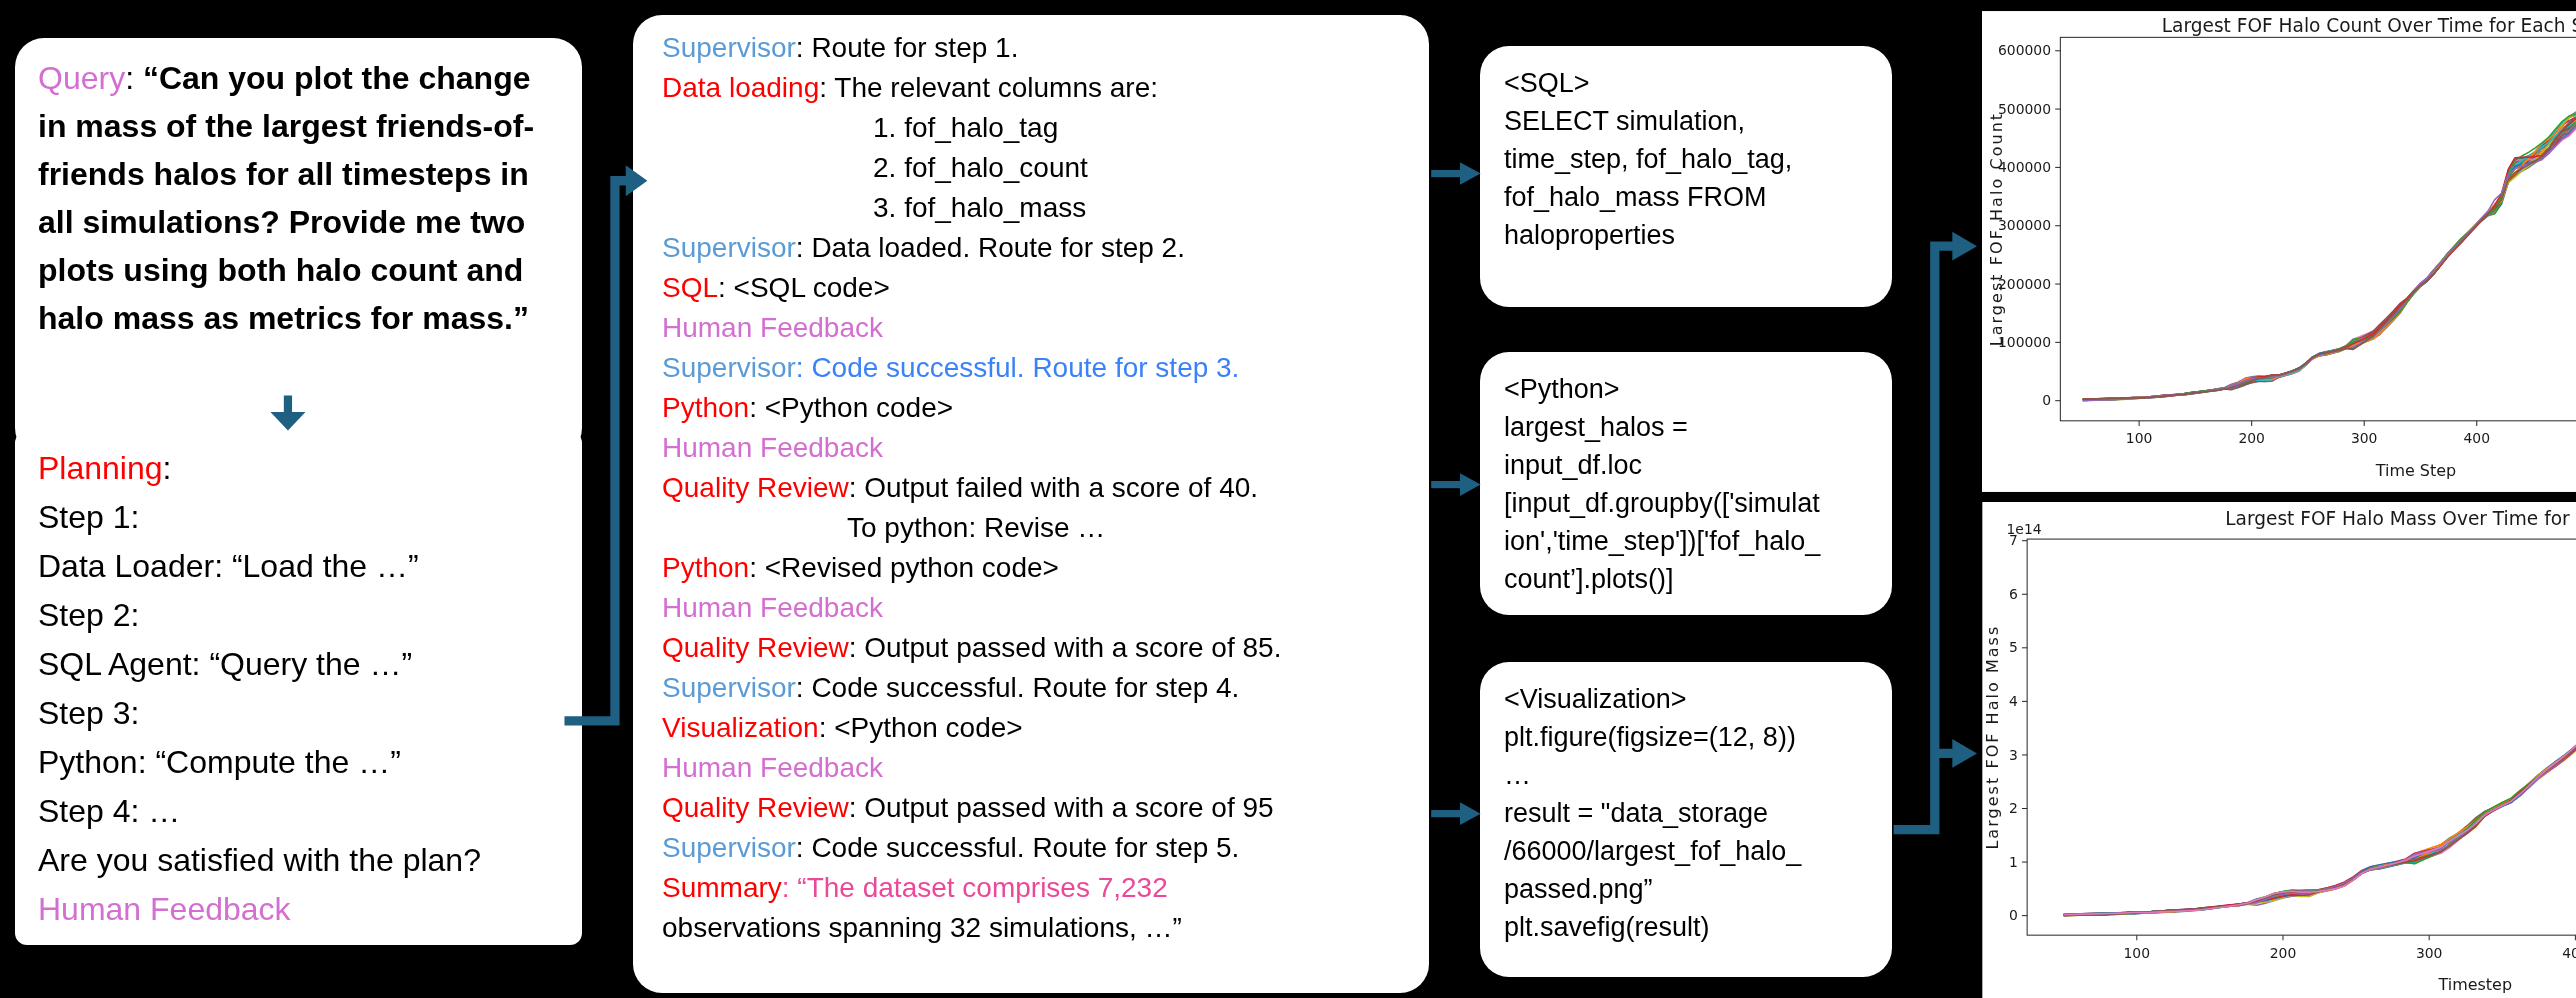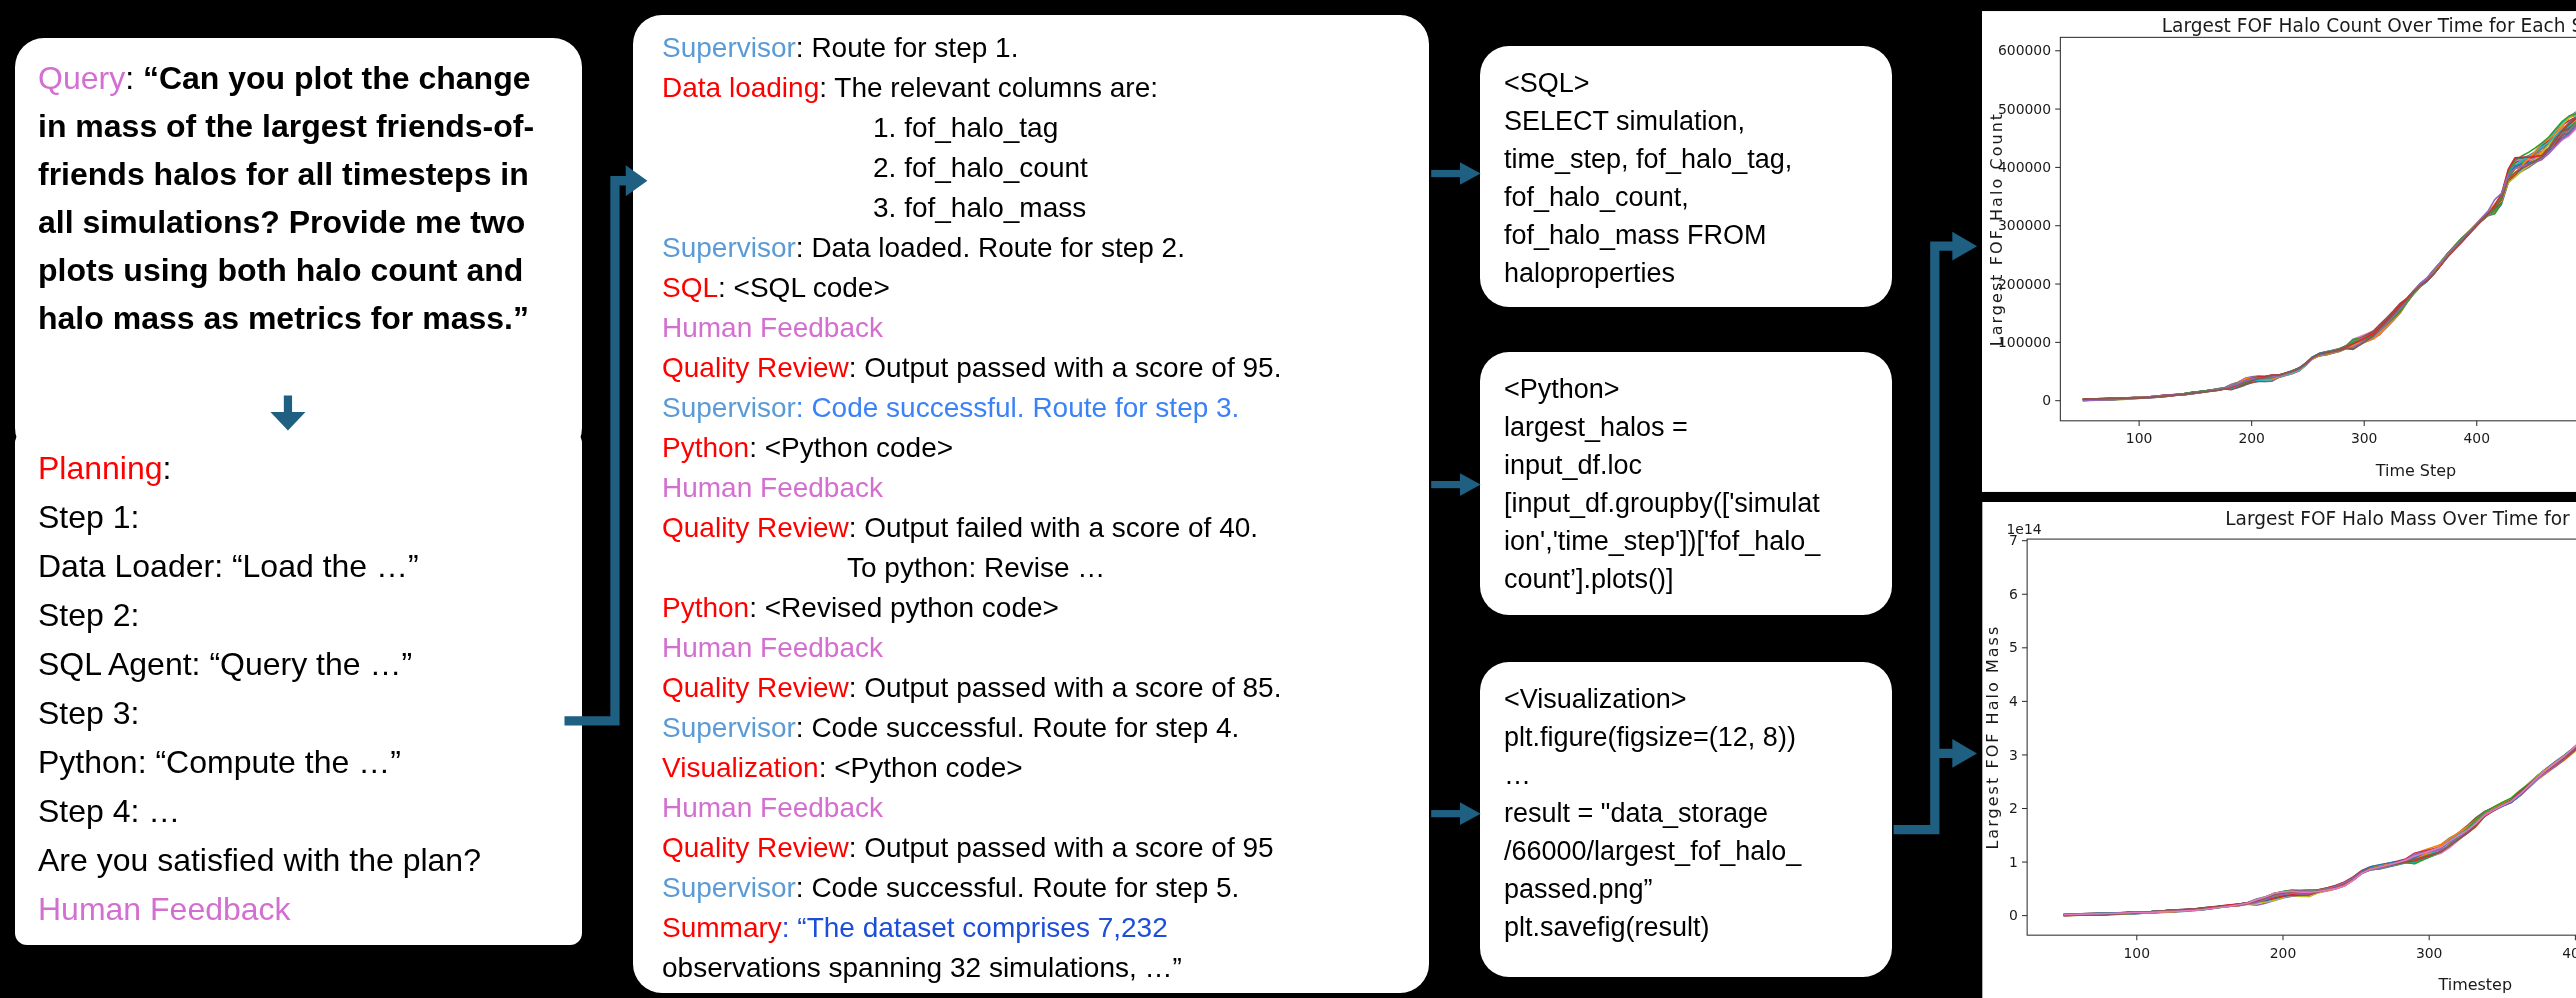--- a/index.html
+++ b/index.html
@@ -45,43 +45,41 @@
 
   <div class="box" id="trace-box">
       <div class="line"><span style="color: rgb(91, 155, 213);">Supervisor</span><span style="color: rgb(0, 0, 0);">: Route for step 1.</span></div>
       <div class="line"><span style="color: rgb(255, 0, 0);">Data loading</span><span style="color: rgb(0, 0, 0);">: The relevant columns are:</span></div>
       <div class="line indent1"><span style="color: rgb(0, 0, 0);">1. fof_halo_tag</span></div>
       <div class="line indent1"><span style="color: rgb(0, 0, 0);">2. fof_halo_count</span></div>
       <div class="line indent1"><span style="color: rgb(0, 0, 0);">3. fof_halo_mass</span></div>
       <div class="line"><span style="color: rgb(91, 155, 213);">Supervisor</span><span style="color: rgb(0, 0, 0);">: Data loaded. Route for step 2.</span></div>
       <div class="line"><span style="color: rgb(255, 0, 0);">SQL</span><span style="color: rgb(0, 0, 0);">: &lt;SQL code&gt;</span></div>
       <div class="line"><span style="color: rgb(211, 111, 208);">Human Feedback</span></div>
-      <div class="line"><span style="color: rgb(255, 0, 0);">Quality Review</span><span style="color: rgb(0, 0, 0);">: Output passed with a score of 95.</span></div>
       <div class="line"><span style="color: rgb(91, 155, 213);">Supervisor</span><span style="color: #3b82f6;">: Code successful. Route for step 3.</span></div>
       <div class="line"><span style="color: rgb(255, 0, 0);">Python</span><span style="color: rgb(0, 0, 0);">: &lt;Python code&gt;</span></div>
       <div class="line"><span style="color: rgb(211, 111, 208);">Human Feedback</span></div>
       <div class="line"><span style="color: rgb(255, 0, 0);">Quality Review</span><span style="color: rgb(0, 0, 0);">: Output failed with a score of 40.</span></div>
       <div class="line indent2"><span style="color: rgb(0, 0, 0);">To python: Revise …</span></div>
       <div class="line"><span style="color: rgb(255, 0, 0);">Python</span><span style="color: rgb(0, 0, 0);">: &lt;Revised python code&gt;</span></div>
       <div class="line"><span style="color: rgb(211, 111, 208);">Human Feedback</span></div>
       <div class="line"><span style="color: rgb(255, 0, 0);">Quality Review</span><span style="color: rgb(0, 0, 0);">: Output passed with a score of 85.</span></div>
       <div class="line"><span style="color: rgb(91, 155, 213);">Supervisor</span><span style="color: rgb(0, 0, 0);">: Code successful. Route for step 4.</span></div>
       <div class="line"><span style="color: rgb(255, 0, 0);">Visualization</span><span style="color: rgb(0, 0, 0);">: &lt;Python code&gt;</span></div>
       <div class="line"><span style="color: rgb(211, 111, 208);">Human Feedback</span></div>
       <div class="line"><span style="color: rgb(255, 0, 0);">Quality Review</span><span style="color: rgb(0, 0, 0);">: Output passed with a score of 95</span></div>
       <div class="line"><span style="color: rgb(91, 155, 213);">Supervisor</span><span style="color: rgb(0, 0, 0);">: Code successful. Route for step 5.</span></div>
-      <div class="line"><span style="color: rgb(255, 0, 0);">Summary</span><span style="color: #1d4ed8;">: “The dataset comprises 7,232</span></div>
+      <div class="line"><span style="color: rgb(255, 0, 0);">Summary</span><span style="color: #ec4899;">: “The dataset comprises 7,232</span></div>
       <div class="line"><span style="color: rgb(0, 0, 0);">observations spanning 32 simulations, …”</span></div>
     </div>
 
   <div class="box code-box" id="sql-box">
       <div class="line">&lt;SQL&gt;</div>
       <div class="line">SELECT simulation,</div>
       <div class="line">time_step, fof_halo_tag,</div>
-      <div class="line">fof_halo_count,</div>
       <div class="line">fof_halo_mass FROM</div>
       <div class="line">haloproperties</div>
     </div>
   <div class="box code-box" id="python-box">
       <div class="line">&lt;Python&gt;</div>
       <div class="line">largest_halos =</div>
       <div class="line">input_df.loc</div>
       <div class="line">[input_df.groupby(['simulat</div>
       <div class="line">ion','time_step'])['fof_halo_</div>
       <div class="line">count’].plots()]</div>

